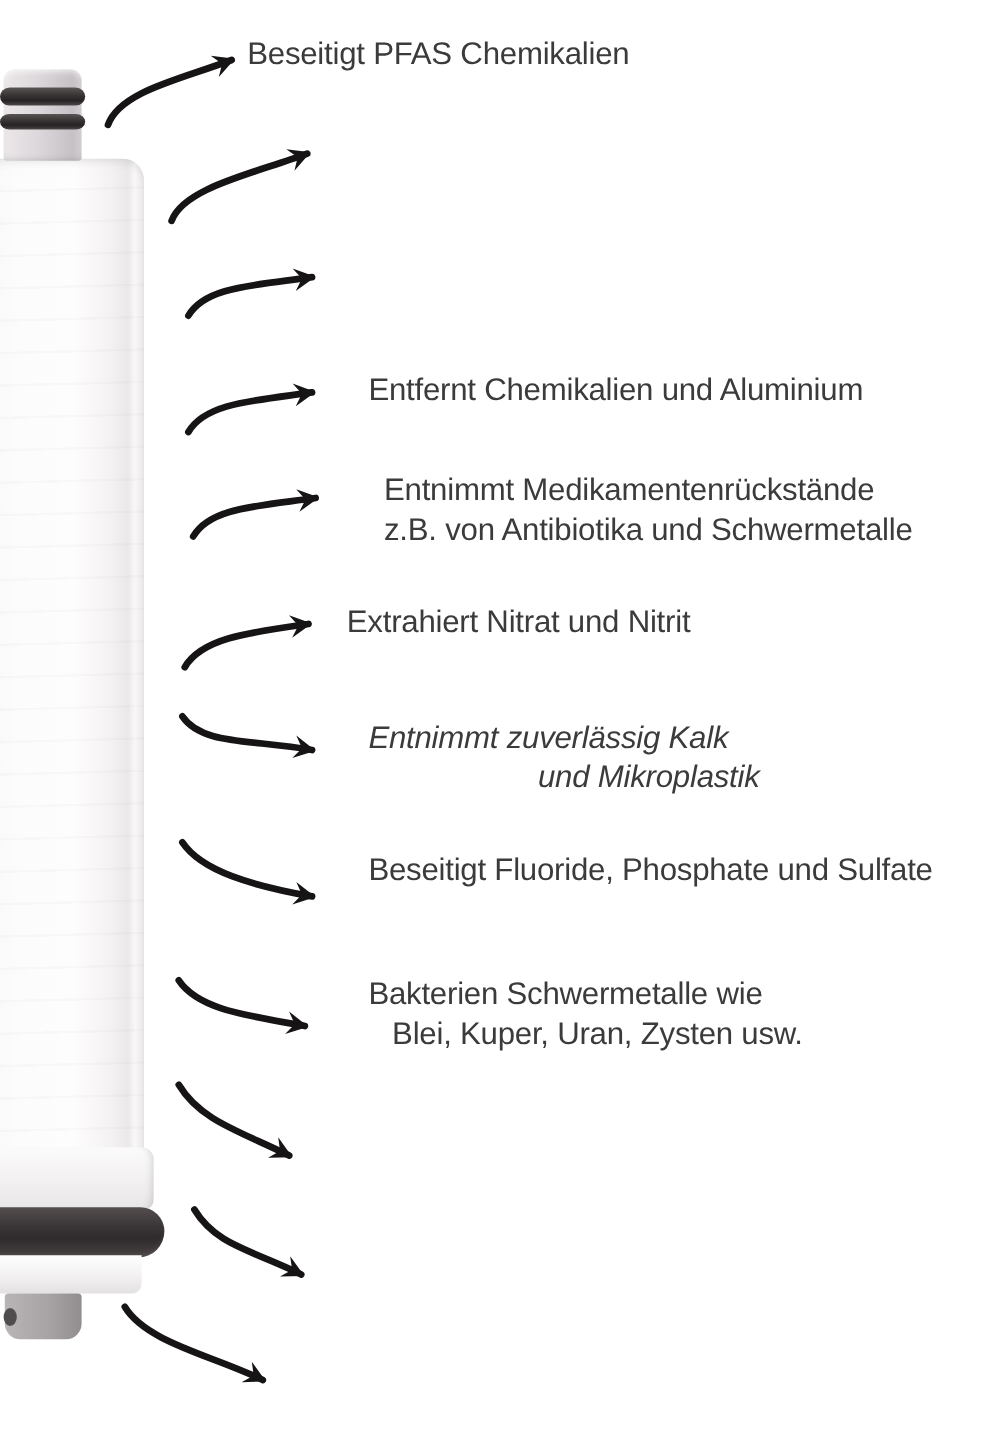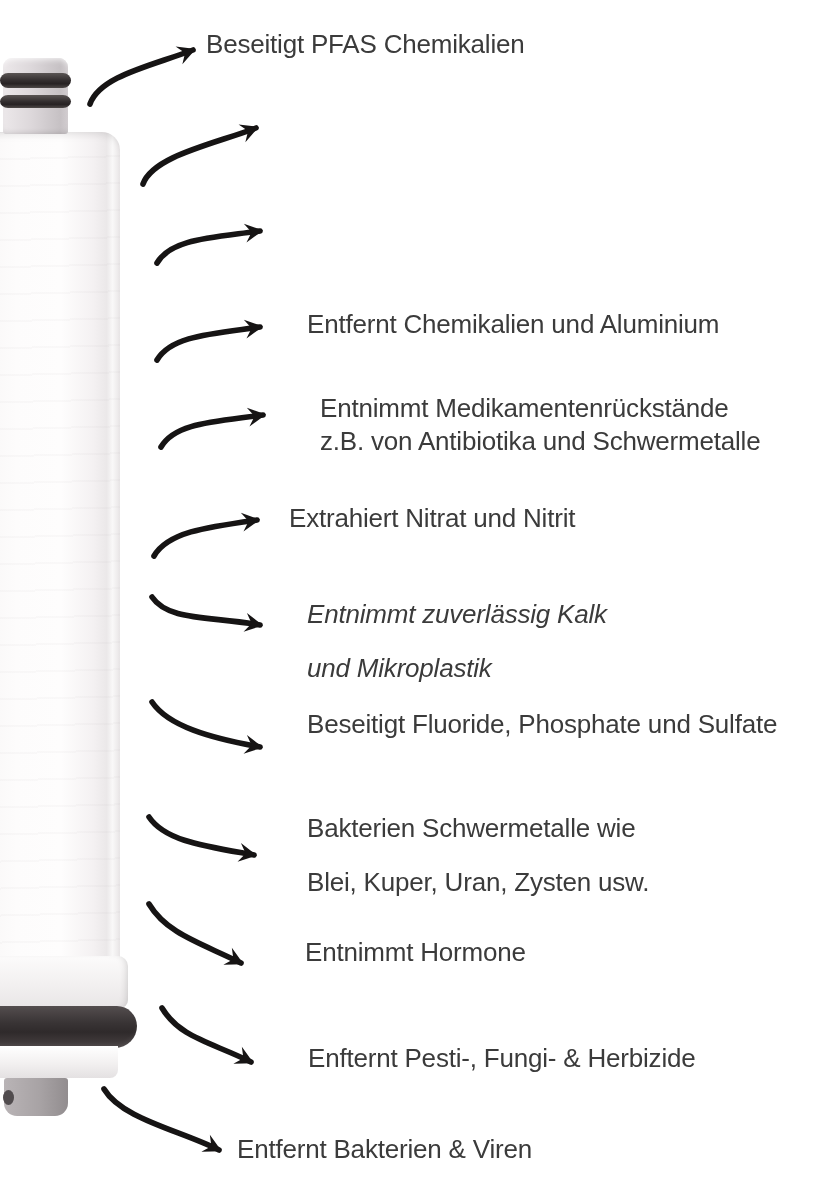--- a/index.html
+++ b/index.html
@@ -14,21 +14,21 @@
 
   
   .label {
     position: absolute;
     font-size: 26px;
     line-height: 33px;
     letter-spacing: -0.2px;
     color: #3b3b3b;
     white-space: nowrap;
   }
-  .label .center { text-align: left; white-space: nowrap; margin-top: 21px; }
+  .label .center { text-align: right; white-space: nowrap; }
 
   
   .part { position: absolute; }
 
   .top-nozzle {
     left: 3px; top: 58px; width: 65px; height: 76px;
     background: linear-gradient(90deg,#ece8ea 0%,#dcd7da 45%,#c6c1c4 88%,#d2cdd0 100%);
     border-radius: 9px 9px 3px 3px;
     box-shadow: inset 0 5px 6px -4px rgba(255,255,255,.9), inset 0 -4px 6px -4px rgba(0,0,0,.18);
   }
@@ -168,23 +168,14 @@
     <div>Entnimmt zuverlässig Kalk</div>
     <div class="center">und Mikroplastik</div>
   </div>
   <div class="label" style="left:307px; top:708px;">
     <div>Beseitigt Fluoride, Phosphate und Sulfate</div>
   </div>
   <div class="label" style="left:307px; top:812px; width:362px;">
     <div>Bakterien Schwermetalle wie</div>
     <div class="center">Blei, Kuper, Uran, Zysten usw.</div>
   </div>
-  <div class="label" style="left:305px; top:936px;">
-    <div>Entnimmt Hormone</div>
-  </div>
-  <div class="label" style="left:308px; top:1042px;">
-    <div>Enfternt Pesti-, Fungi- &amp; Herbizide</div>
-  </div>
-  <div class="label" style="left:237px; top:1133px;">
-    <div>Entfernt Bakterien &amp; Viren</div>
-  </div>
 
 </div>
 
 </body></html>

